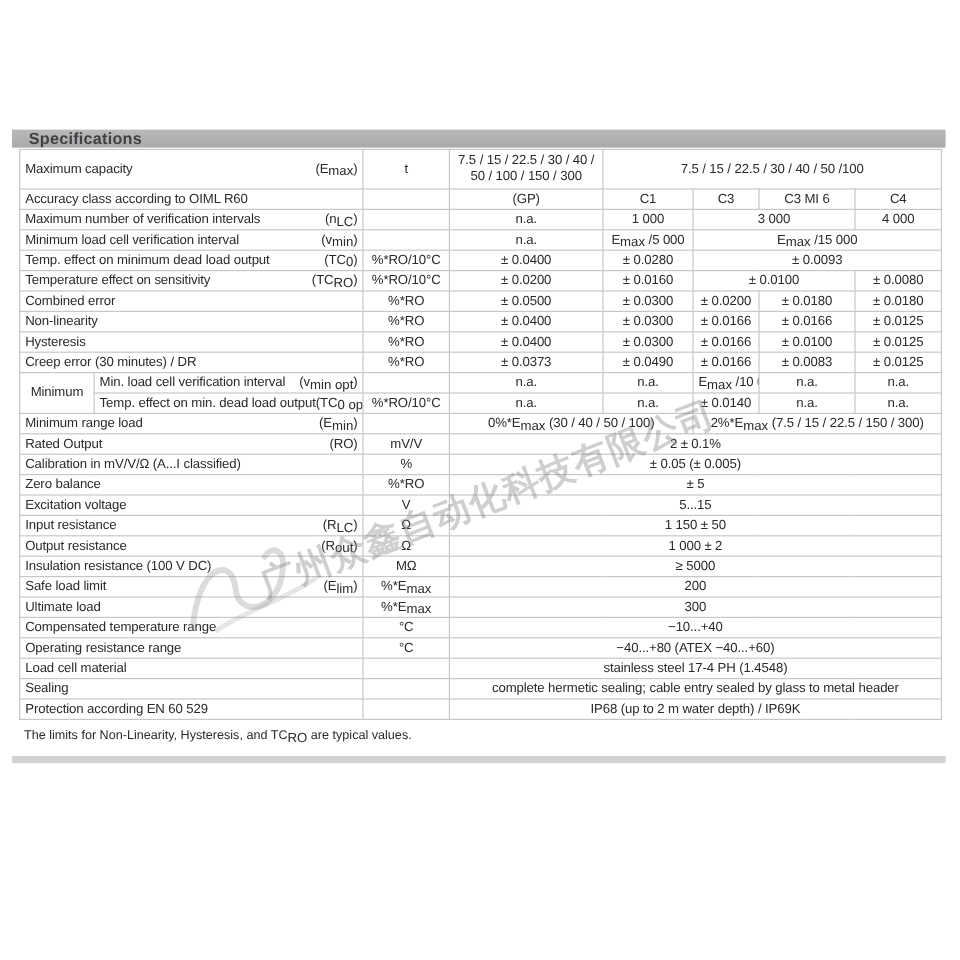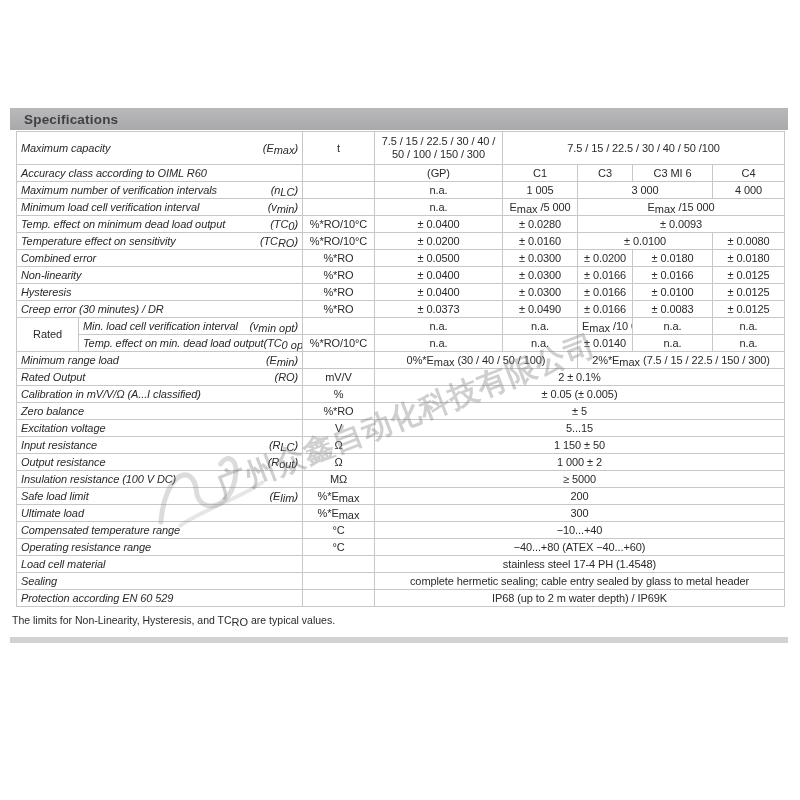--- a/index.html
+++ b/index.html
@@ -3,40 +3,40 @@
 <meta charset="utf-8">
 <style>
   html,body{margin:0;padding:0;}
   body{
     width:800px;height:800px;background:#ffffff;position:relative;
     font-family:"Liberation Sans","DejaVu Sans",sans-serif;
     color:#2a2a2c;overflow:hidden;
   }
   .panel{position:absolute;left:10px;top:108px;width:778px;background:#ffffff;}
   .title-bar{
-    height:22px;background:linear-gradient(#b9b9bb,#a9a9ac);
+    height:15px;background:linear-gradient(#b9b9bb,#a9a9ac);
     display:flex;align-items:center;padding-left:14px;box-sizing:border-box;
   }
   .title-bar span{font-size:13.5px;font-weight:bold;color:#414143;letter-spacing:0.2px;}
   table.spec{
     border-collapse:collapse;margin:1px 0 0 6px;table-layout:fixed;width:768px;
   }
   table.spec td{
     border:1px solid #c7c7c9;height:14px;padding:1px 4px;box-sizing:content-box;
     font-size:11px;line-height:12.5px;color:#2a2a2c;letter-spacing:-0.1px;
     overflow:hidden;white-space:nowrap;
   }
   tr.tall td{height:30px;}
   tr.tall td.val-cell{white-space:normal;line-height:13px;}
-  td.label-cell{text-align:left;font-style:italic;}
+  td.label-cell{text-align:left;}
   td.label-cell .cell-inner{display:flex;justify-content:space-between;align-items:baseline;}
   td.unit-cell,td.val-cell,td.option-cell{text-align:center;}
   td.option-cell{font-size:11px;}
   sub{font-size:11px;vertical-align:-2px;line-height:0;letter-spacing:0;}
-  .notes{margin:7px 0 0 2px;font-size:10.5px;line-height:13.5px;color:#2a2a2c;}
+  .notes{margin:7px 0 0 10px;font-size:10.5px;line-height:13.5px;color:#2a2a2c;}
   .notes p{margin:0;}
   .bottom-strip{margin-top:9px;height:6px;background:#d2d2d4;width:778px;}
   .watermark{
     position:absolute;left:218px;top:468px;z-index:10;pointer-events:none;
     font-size:30px;font-weight:bold;color:rgba(128,128,128,0.38);
     letter-spacing:1px;transform:rotate(-21deg);transform-origin:0 50%;
     white-space:nowrap;
   }
   .flourish{
     position:absolute;left:142px;top:448px;z-index:10;pointer-events:none;
@@ -90,21 +90,21 @@
         </tr>
         <tr>
           <td class="label-cell" colspan="2">
             <div class="cell-inner">
               <span class="lbl">Maximum number of verification intervals</span>
               <span class="sym">(n<sub>LC</sub>)</span>
             </div>
           </td>
           <td class="unit-cell"></td>
           <td class="val-cell">n.a.</td>
-          <td class="val-cell">1 005</td>
+          <td class="val-cell">1 000</td>
           <td class="val-cell" colspan="2">3 000</td>
           <td class="val-cell">4 000</td>
         </tr>
         <tr>
           <td class="label-cell" colspan="2">
             <div class="cell-inner">
               <span class="lbl">Minimum load cell verification interval</span>
               <span class="sym">(v<sub>min</sub>)</span>
             </div>
           </td>
@@ -188,21 +188,21 @@
             </div>
           </td>
           <td class="unit-cell">%*RO</td>
           <td class="val-cell">± 0.0373</td>
           <td class="val-cell">± 0.0490</td>
           <td class="val-cell">± 0.0166</td>
           <td class="val-cell">± 0.0083</td>
           <td class="val-cell">± 0.0125</td>
         </tr>
         <tr>
-          <td class="option-cell" rowspan="2">Rated</td>
+          <td class="option-cell" rowspan="2">Minimum</td>
           <td class="label-cell">
             <div class="cell-inner">
               <span class="lbl">Min. load cell verification interval</span>
               <span class="sym">(v<sub>min opt</sub>)</span>
             </div>
           </td>
           <td class="unit-cell"></td>
           <td class="val-cell">n.a.</td>
           <td class="val-cell">n.a.</td>
           <td class="val-cell">E<sub>max</sub> /10 000</td>

